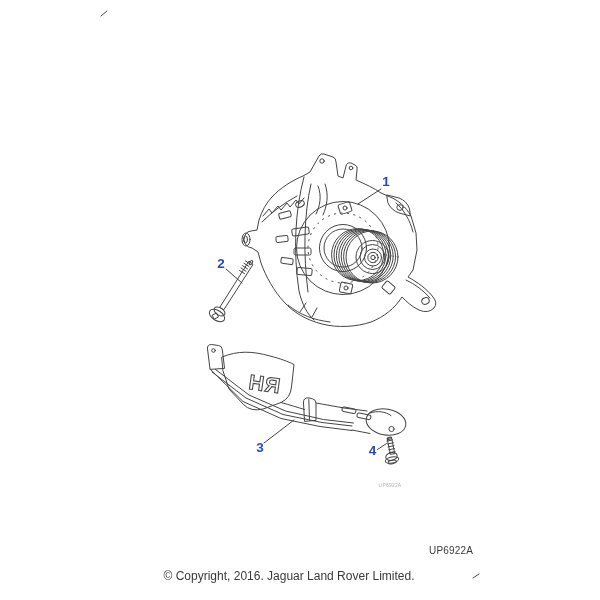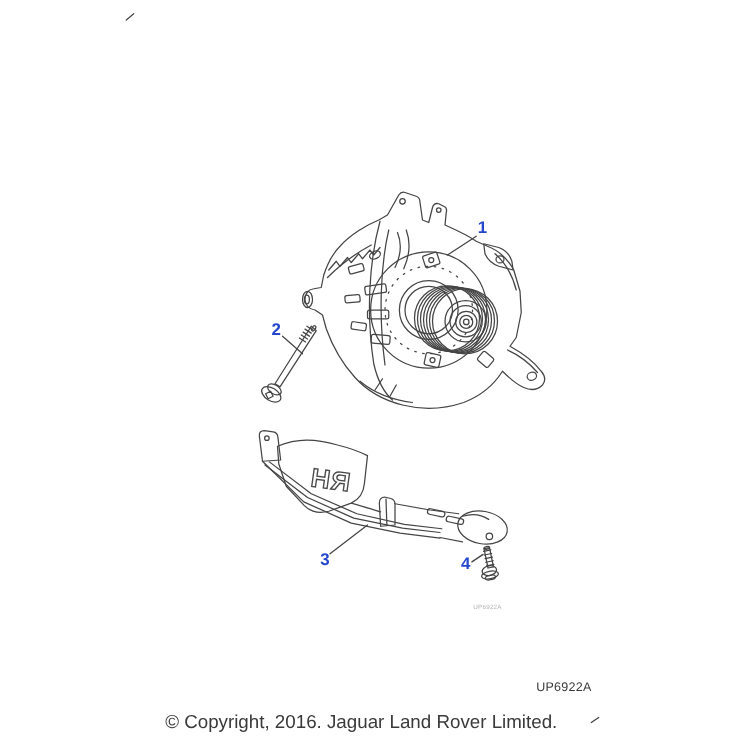--- a/index.html
+++ b/index.html
@@ -34,21 +34,21 @@
     fill:#b3b3b3; stroke:none; text-anchor:middle;
   }
   .faint { stroke:#dcdcdc; stroke-width:1; }
 
   .code {
     position:absolute; left:429px; top:545px;
     font-size:10px; color:#3a3a3a; letter-spacing:0.2px;
   }
   .copyright {
     position:absolute; left:0; top:569px; width:578px; text-align:center;
-    font-size:15px; color:#3a3a3a;
+    font-size:12px; color:#3a3a3a;
   }
 </style>
 </head>
 <body>
 
 <div class="page">
 
   <svg class="diagram art" width="600" height="600" viewBox="0 0 600 600">
 
     <g>

